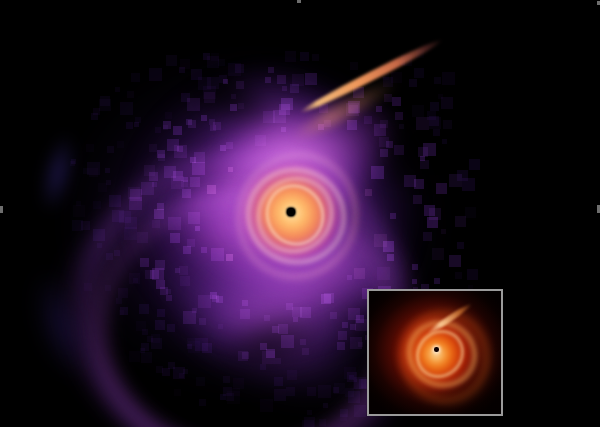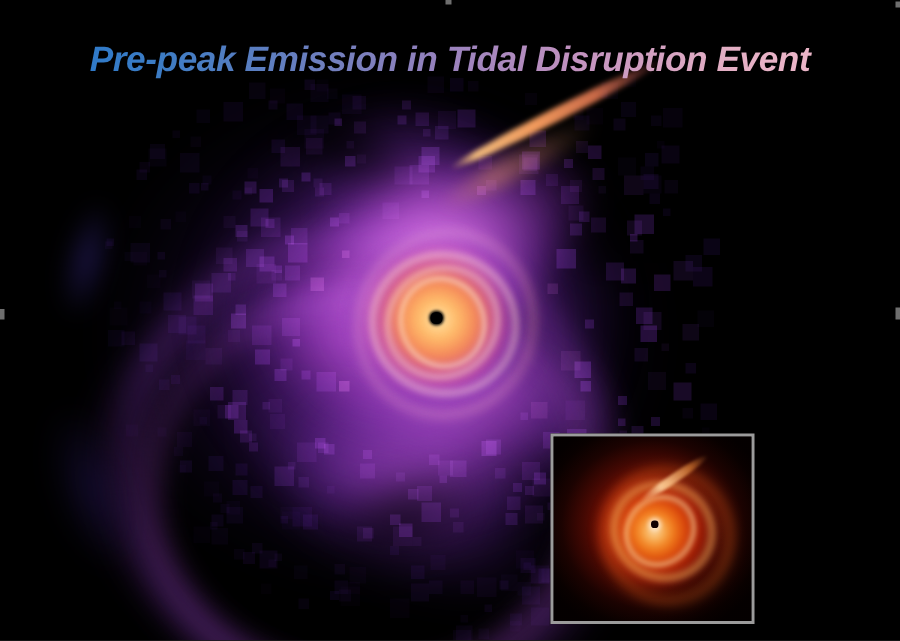--- a/index.html
+++ b/index.html
@@ -591,20 +591,19 @@
   <div id="inset">
     <div class="ibg"></div>
     <div class="icore"></div>
     <div class="iarm ia3"></div>
     <div class="iarm ia1"></div>
     <div class="iarm ia2"></div>
     <div class="istream"></div>
     <div class="ibh"></div>
   </div>
 
-  <div id="title">Pre-peak Emission in Tidal Disruption Event</div>
 
   <div class="mark" style="left:0;top:206px;width:3px;height:7px;"></div>
   <div class="mark" style="left:597px;top:205px;width:3px;height:8px;"></div>
   <div class="mark" style="left:297px;top:0;width:4px;height:3px;"></div>
   <div class="mark" style="left:597px;top:1px;width:3px;height:4px;"></div>
 
 </div>
 
 </body></html>

